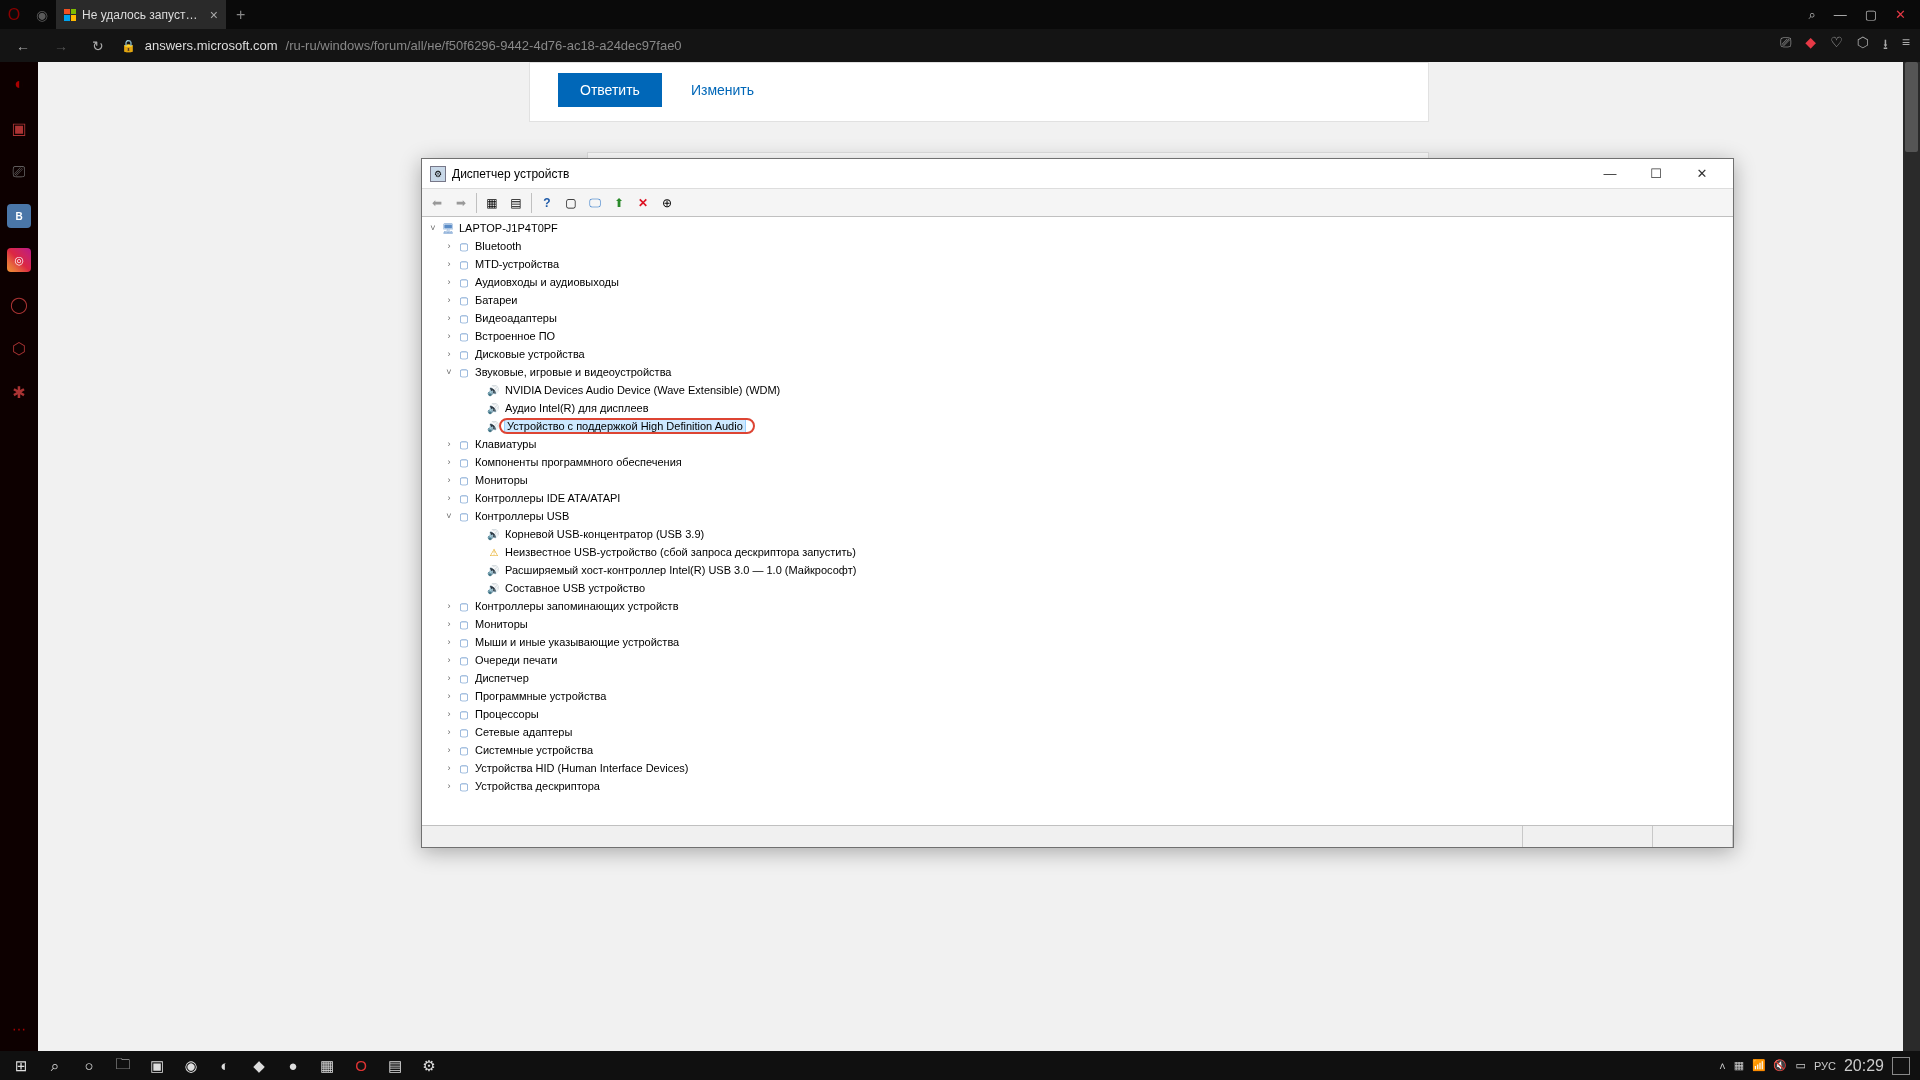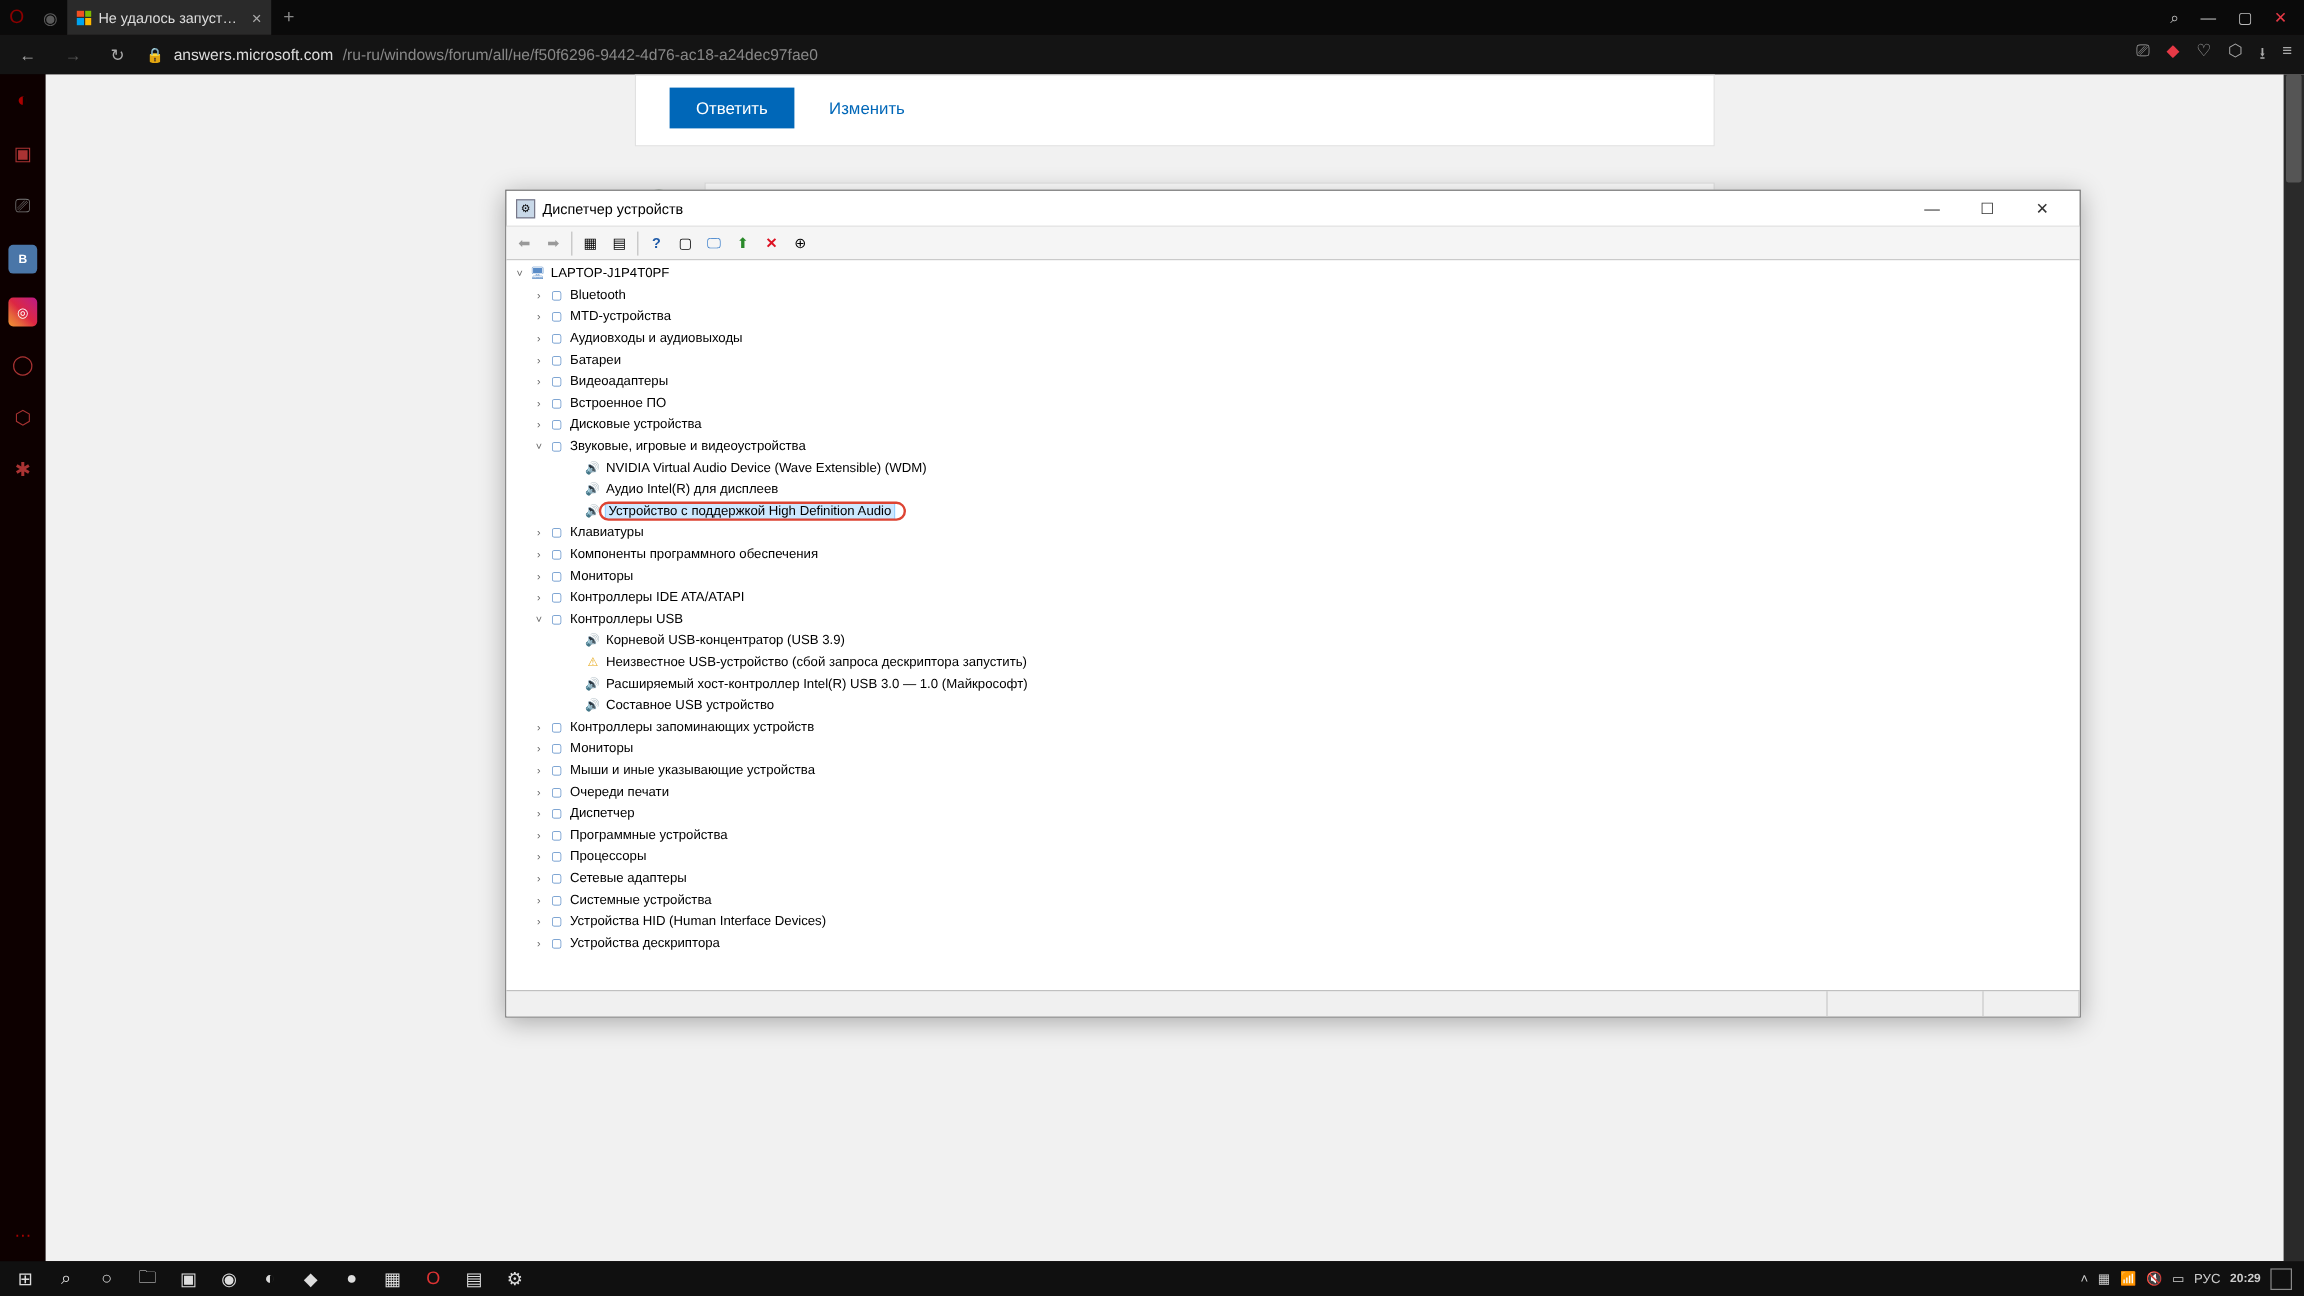--- a/index.html
+++ b/index.html
@@ -90,21 +90,21 @@
 .devmgr-status div:nth-child(3){width:80px;}
 .devmgr-tree::-webkit-scrollbar{width:17px;}
 .devmgr-tree::-webkit-scrollbar-track{background:#f0f0f0;}
 .devmgr-tree::-webkit-scrollbar-thumb{background:#c0c0c0;border:1px solid #a0a0a0;}
 .devmgr-tree::-webkit-scrollbar-button{height:17px;background:#f0f0f0;border:1px solid #c0c0c0;}
 
 
 .taskbar{ position:absolute; bottom:0; left:0; right:0; height:29px; background:#101010; display:flex; align-items:center; padding:0 4px; }
 .taskbar .tb-item{ width:34px; height:29px; display:flex; align-items:center; justify-content:center; color:#ddd; font-size:15px; cursor:pointer; }
 .taskbar .tray{ margin-left:auto; display:flex; align-items:center; gap:8px; color:#ccc; font-size:11px; padding-right:6px; }
-.taskbar .tray .clock{ text-align:left; font-size:10px; line-height:1.1;font-weight:bold; }
+.taskbar .tray .clock{ text-align:left; font-size:16px; line-height:1.1; }
 .taskbar .tray .notif{ width:18px; height:18px; border:1px solid #888; }
 
 
 .page-scroll{position:absolute;top:62px;right:0;bottom:29px;width:17px;background:#2a2a2a;}
 .page-scroll .thumb{position:absolute;top:0;left:2px;right:2px;height:90px;background:#555;border-radius:2px;}
 </style>
 </head>
 <body>
 
 <div class="chrome-top">
@@ -301,21 +301,21 @@
               <div class="tr-row">
                 <span class="exp">˅</span>
                 <span class="ico generic">▢</span>
                 <span>Звуковые, игровые и видеоустройства</span>
               </div>
               <ul class="tree-ul" style="padding-left: 30px;">
                 <li>
                   <div class="tr-row">
                     <span class="exp"></span>
                     <span class="ico speaker">🔊</span>
-                    <span>NVIDIA Virtual Audio Device (Wave Extensible) (WDM)</span>
+                    <span>NVIDIA Devices Audio Device (Wave Extensible) (WDM)</span>
                   </div>
                 </li>
                 <li>
                   <div class="tr-row">
                     <span class="exp"></span>
                     <span class="ico speaker">🔊</span>
                     <span>Аудио Intel(R) для дисплеев</span>
                   </div>
                 </li>
                 <li>

